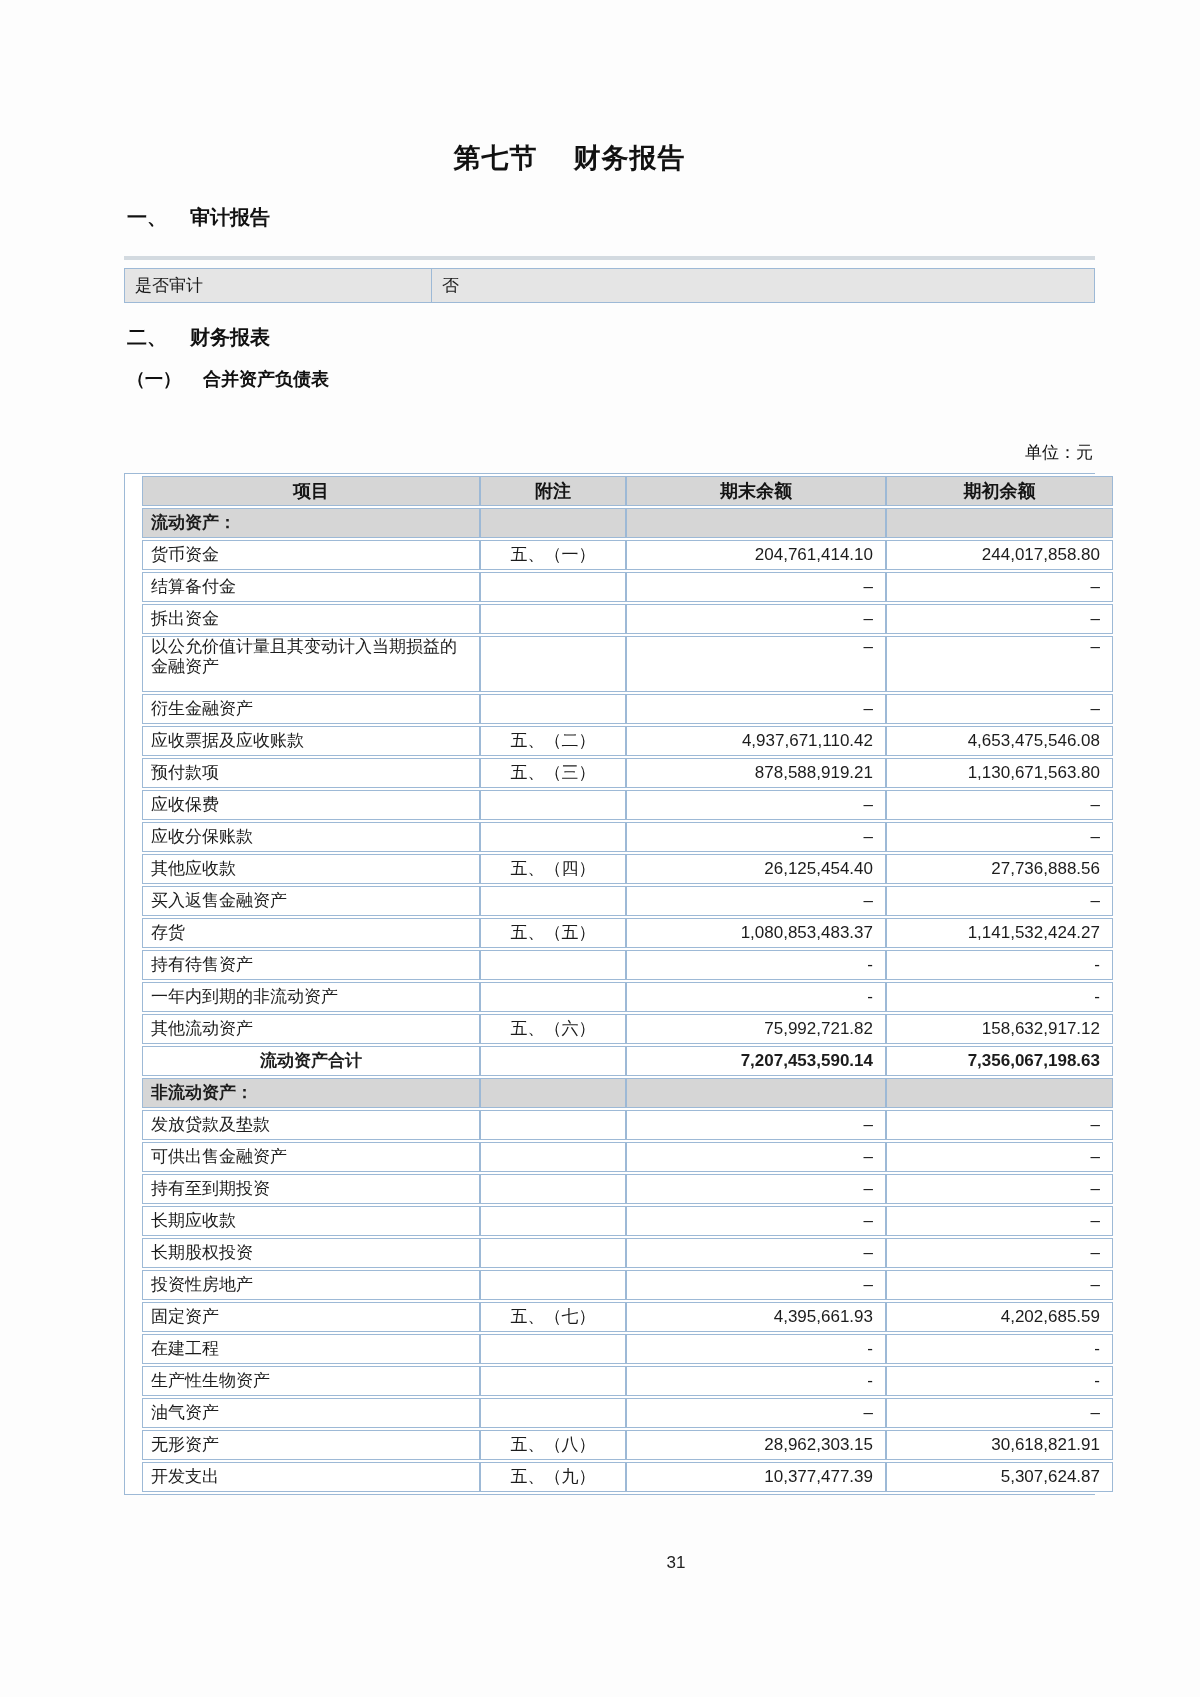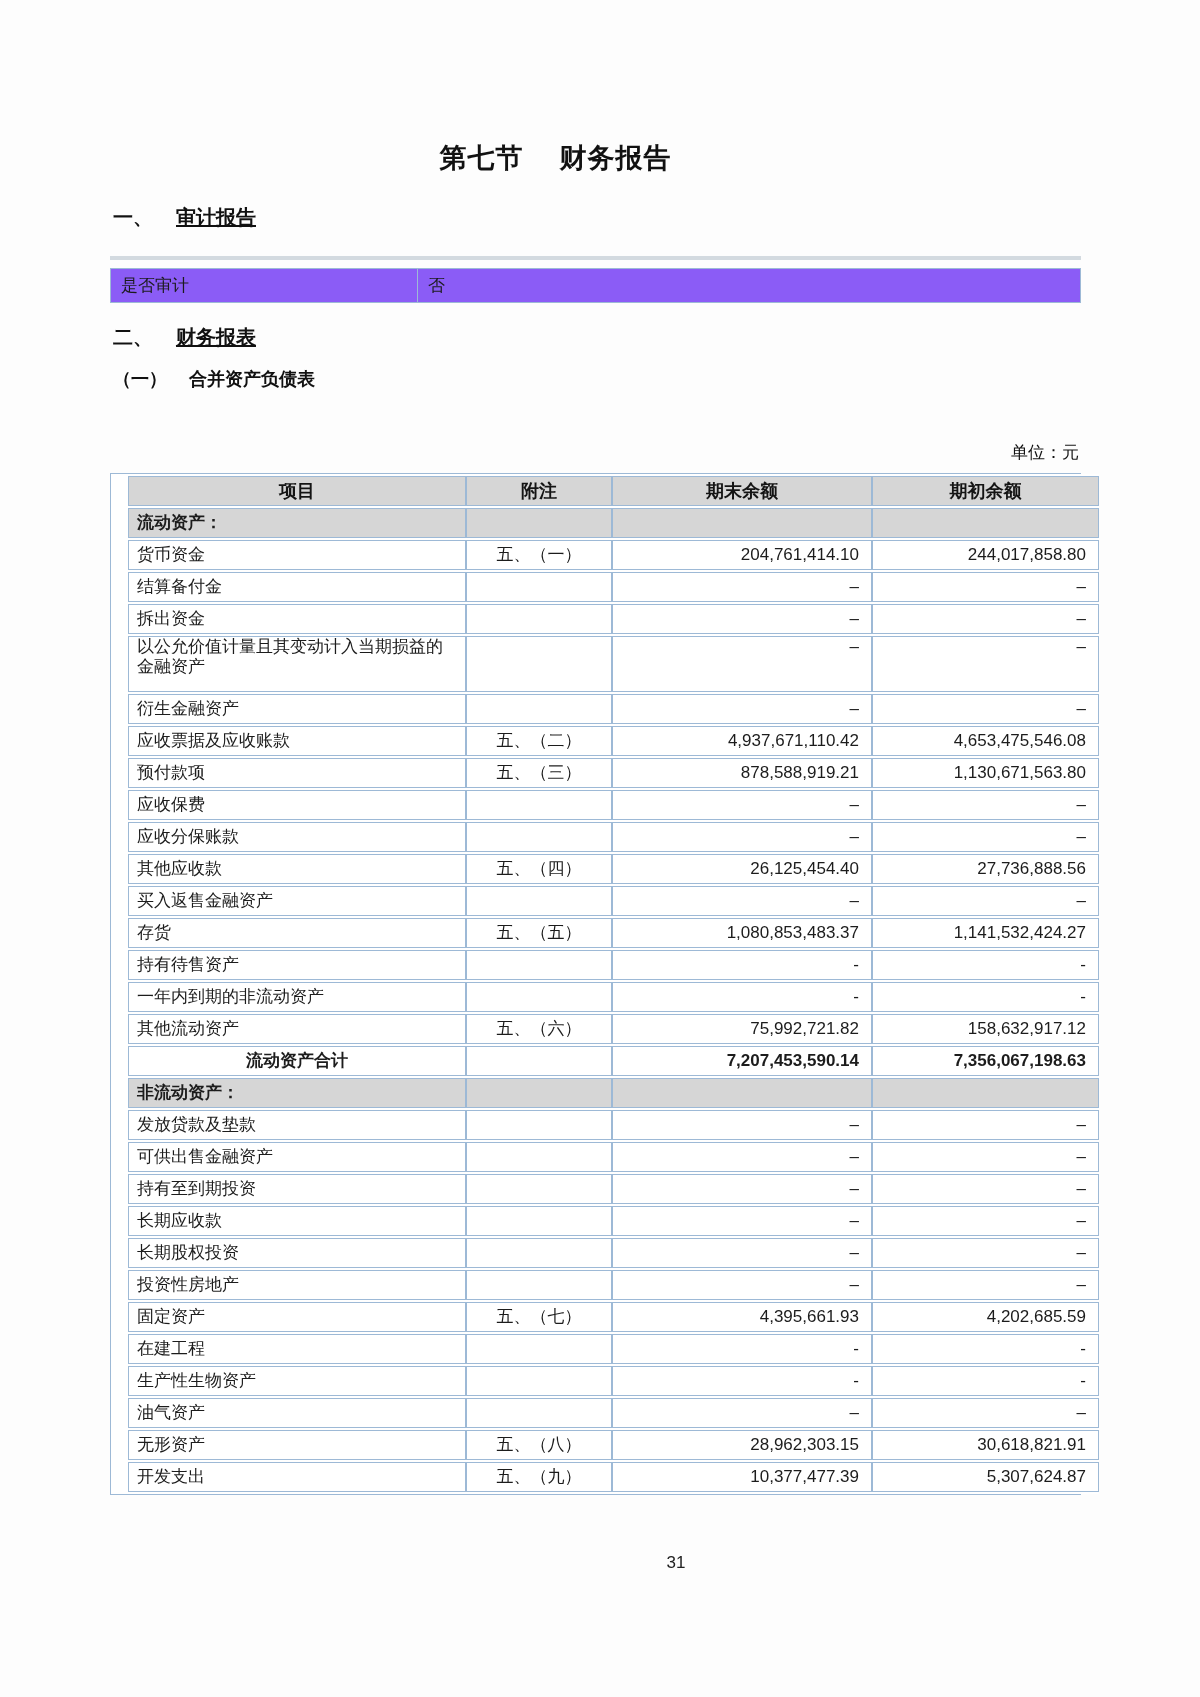--- a/index.html
+++ b/index.html
@@ -8,51 +8,51 @@
     --ink:#1b1b1b;
   }
   *{margin:0;padding:0;box-sizing:border-box;}
   html,body{background:#fbfbfb;}
   body{
     width:1200px;height:1697px;position:relative;overflow:hidden;
     font-family:"Liberation Sans","DejaVu Sans",sans-serif;
     color:var(--ink);
   }
   .page{position:absolute;inset:0;background:#fdfdfd;}
-  .content{position:absolute;left:110px;top:0;width:971px;height:100%;}
+  .content{position:absolute;left:124px;top:0;width:971px;height:100%;}
 
   
   .doc-title{
     position:absolute;top:140px;left:-40px;width:100%;
     text-align:center;font-size:27px;font-weight:700;color:#111;
     letter-spacing:1px;
   }
   .doc-title .t-gap{display:inline-block;width:36px;}
 
   
   .h1{position:absolute;left:0;width:100%;font-size:20px;font-weight:700;color:#111;}
   .h1 .h-no{padding-left:3px;}
-  .h1 .h-text{margin-left:23px;text-decoration:underline;}
+  .h1 .h-text{margin-left:23px;}
   .h-audit{top:204px;}
   .h-statements{top:324px;}
   .h2{position:absolute;left:0;width:100%;font-size:18px;font-weight:700;color:#111;top:367px;}
   .h2 .h-no{padding-left:3px;}
   .h2 .h-text{margin-left:22px;}
 
   
   .pre-rule{position:absolute;top:256px;left:0;width:100%;height:4px;background:#d3dae0;}
 
   
   .audit-table{
     position:absolute;top:268px;left:0;width:971px;
     border-collapse:collapse;table-layout:fixed;background:#fff;
   }
   .audit-table td{
     border:1px solid var(--accent);height:34px;
-    font-size:17px;padding:0 10px;background:#8b5cf6;vertical-align:middle;
+    font-size:17px;padding:0 10px;background:#e5e5e5;vertical-align:middle;
   }
 
   
   .unit-line{
     position:absolute;top:441px;left:0;width:100%;
     text-align:right;font-size:17px;color:#111;padding-right:2px;
   }
 
   
   .bs-wrap{

